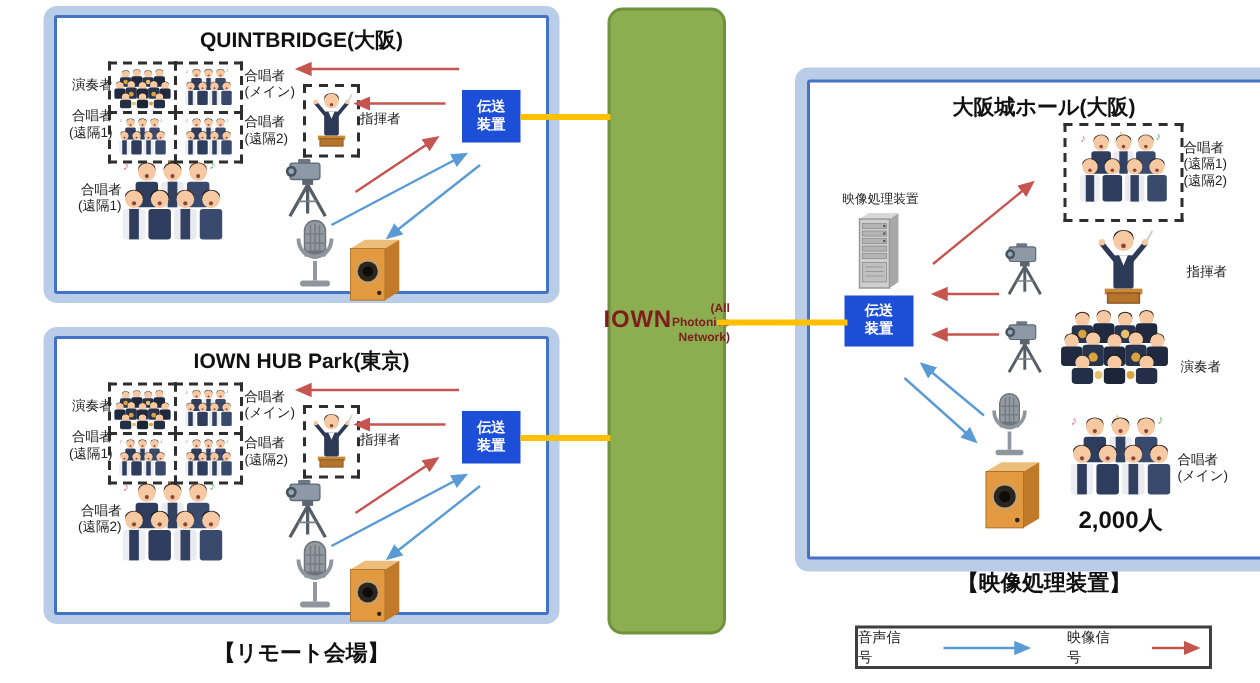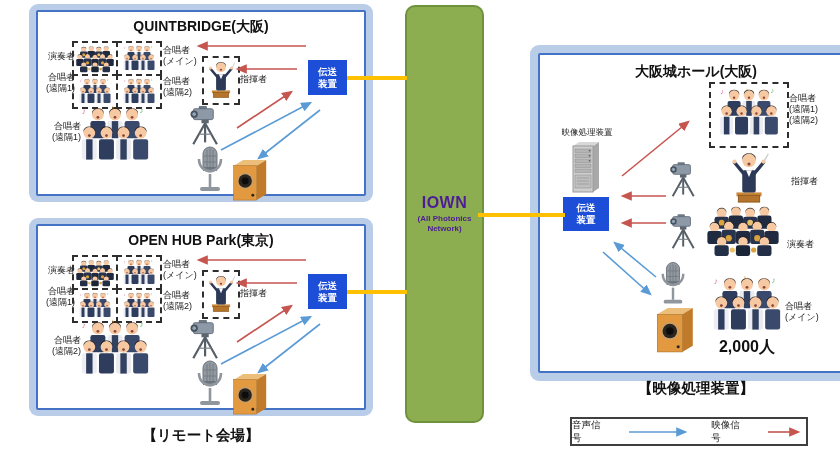--- a/index.html
+++ b/index.html
@@ -18,22 +18,22 @@
   .lbl.r{text-align:right;}
   .count{position:absolute;font-weight:bold;font-size:15px;text-align:center;color:#111;}
   .device{position:absolute;background:#1d4ed8;color:#fff;display:flex;align-items:center;
          justify-content:center;text-align:center;font-size:9.5px;font-weight:bold;
          line-height:1.25;white-space:pre-line;}
   .dashbox{position:absolute;border:2px dashed #2e2e2e;}
   .dashgrid{position:absolute;display:grid;grid-template-columns:1fr 1fr;grid-template-rows:1fr 1fr;}
   .dashgrid .cell{border:2px dashed #2e2e2e;margin:-1px;display:flex;align-items:center;justify-content:center;}
   .ic{position:absolute;display:block;}
   .iown{position:absolute;left:380px;top:5px;width:75px;height:414px;background:var(--iownFill);
-        border:2px solid var(--iownBorder);border-radius:10px;display:flex;flex-direction:column;
-        align-items:center;justify-content:center;color:#4c1d95;text-align:center;}
+        border:2px solid var(--iownBorder);border-radius:10px;display:flex;
+        align-items:center;justify-content:center;color:#7f1d1d;text-align:right;}
   .iown-title{font-weight:bold;font-size:16px;letter-spacing:.5px;}
   .iown-sub{font-weight:bold;font-size:8px;line-height:1.2;white-space:pre-line;margin-top:2px;}
   .caption{position:absolute;text-align:center;font-weight:bold;font-size:14.5px;color:#111;}
   .legend{position:absolute;left:545px;top:417px;width:234px;height:25px;background:#fff;
         border:2px solid #3f3f3f;display:flex;align-items:center;justify-content:center;gap:22px;}
   .legend .ltxt{font-size:9.5px;color:#222;}
   .overlay{position:absolute;left:0;top:0;z-index:6;pointer-events:none;}
   .ar{stroke:var(--videoSignal);stroke-width:1.6;fill:none;}
   .ab{stroke:var(--audioSignal);stroke-width:1.6;fill:none;}
   .ao{stroke:var(--connector);stroke-width:4;fill:none;}
@@ -263,21 +263,21 @@
       </svg>
     <svg class="ic" style="left:200px;top:154px;" width="40" height="44">
         <use href="#sym-speaker"></use>
       </svg>
     <div class="device" style="left:279px;top:56px;width:39px;height:35px;">伝送
 装置</div>
   </div>
 
   <div class="venue" style="left:4px;top:218px;width:344px;height:198px;">
     <div class="inner">
-      <div class="venue-title">OPEN HUB Park(東京)</div>
+      <div class="venue-title">IOWN HUB Park(東京)</div>
     </div>
     <div class="lbl r" style="left:8px;top:47px;width:38px;">演奏者</div>
     <div class="lbl r" style="left:2px;top:68px;width:44px;">合唱者
 (遠隔1)</div>
     <div class="dashgrid" style="left:44px;top:38px;width:88px;height:66px;">
       <div class="cell">
           <svg width="40" height="28">
             <use href="#sym-orchestra"></use>
           </svg>
         </div>

